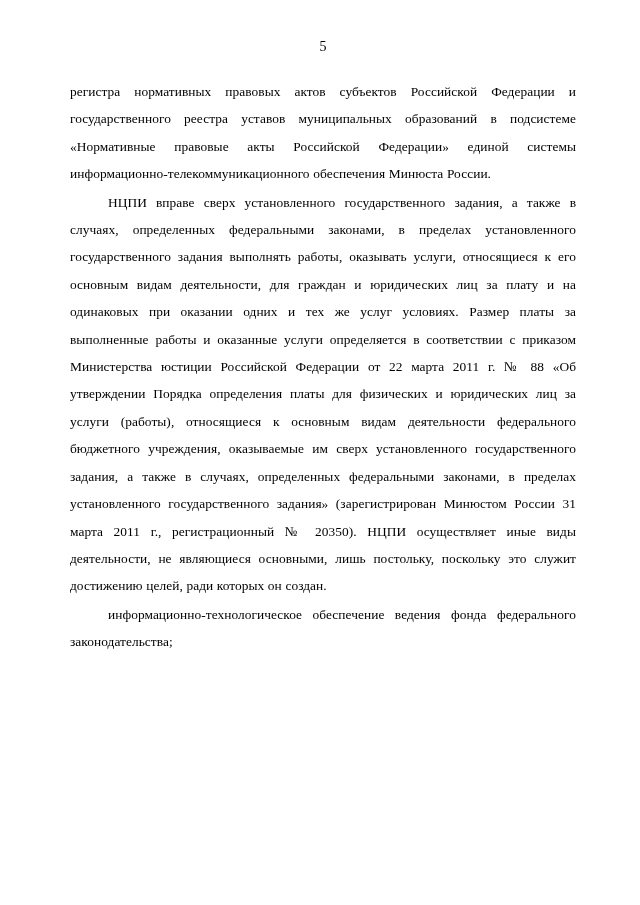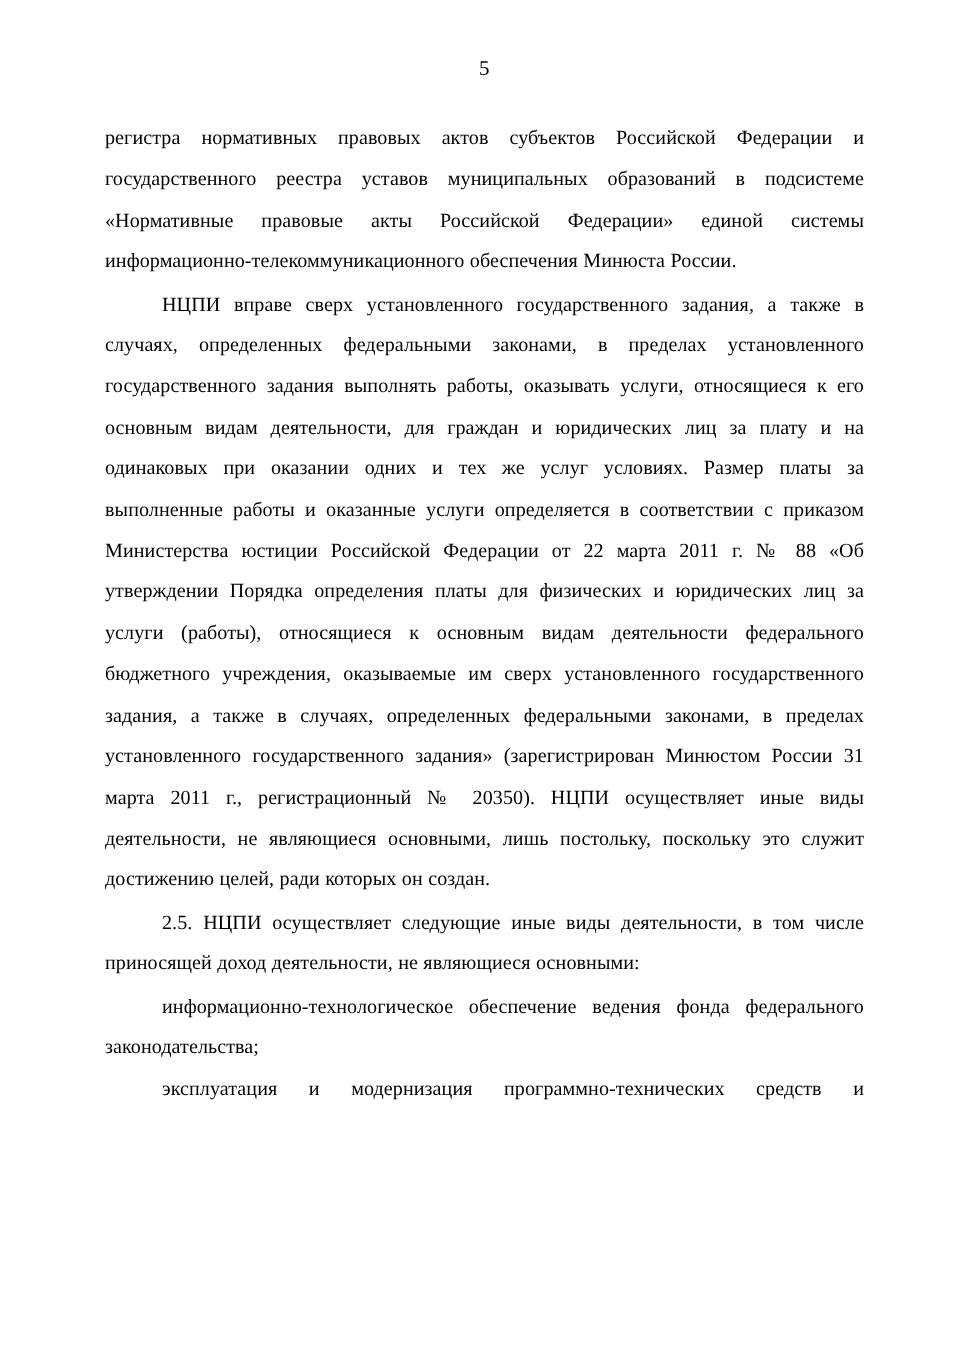--- a/index.html
+++ b/index.html
@@ -50,18 +50,16 @@
 </head>
 <body>
 
 <div class="page">
 
   <div class="page-number">5</div>
 
   <div class="body-text">
     <p class="noindent">регистра нормативных правовых актов субъектов Российской Федерации и государственного реестра уставов муниципальных образований в подсистеме «Нормативные правовые акты Российской Федерации» единой системы информационно-телекоммуникационного обеспечения Минюста России.</p>
     <p class="indent">НЦПИ вправе сверх установленного государственного задания, а также в случаях, определенных федеральными законами, в пределах установленного государственного задания выполнять работы, оказывать услуги, относящиеся к его основным видам деятельности, для граждан и юридических лиц за плату и на одинаковых при оказании одних и тех же услуг условиях. Размер платы за выполненные работы и оказанные услуги определяется в соответствии с приказом Министерства юстиции Российской Федерации от 22 марта 2011 г. № 88 «Об утверждении Порядка определения платы для физических и юридических лиц за услуги (работы), относящиеся к основным видам деятельности федерального бюджетного учреждения, оказываемые им сверх установленного государственного задания, а также в случаях, определенных федеральными законами, в пределах установленного государственного задания» (зарегистрирован Минюстом России 31 марта 2011 г., регистрационный № 20350). НЦПИ осуществляет иные виды деятельности, не являющиеся основными, лишь постольку, поскольку это служит достижению целей, ради которых он создан.</p>
-    <p class="indent">2.5. НЦПИ осуществляет следующие иные виды деятельности, в том числе приносящей доход деятельности, не являющиеся основными:</p>
     <p class="indent">информационно-технологическое обеспечение ведения фонда федерального законодательства;</p>
-    <p class="indent stretch-last">эксплуатация и модернизация программно-технических средств и</p>
   </div>
 
 </div>
 
 </body></html>

